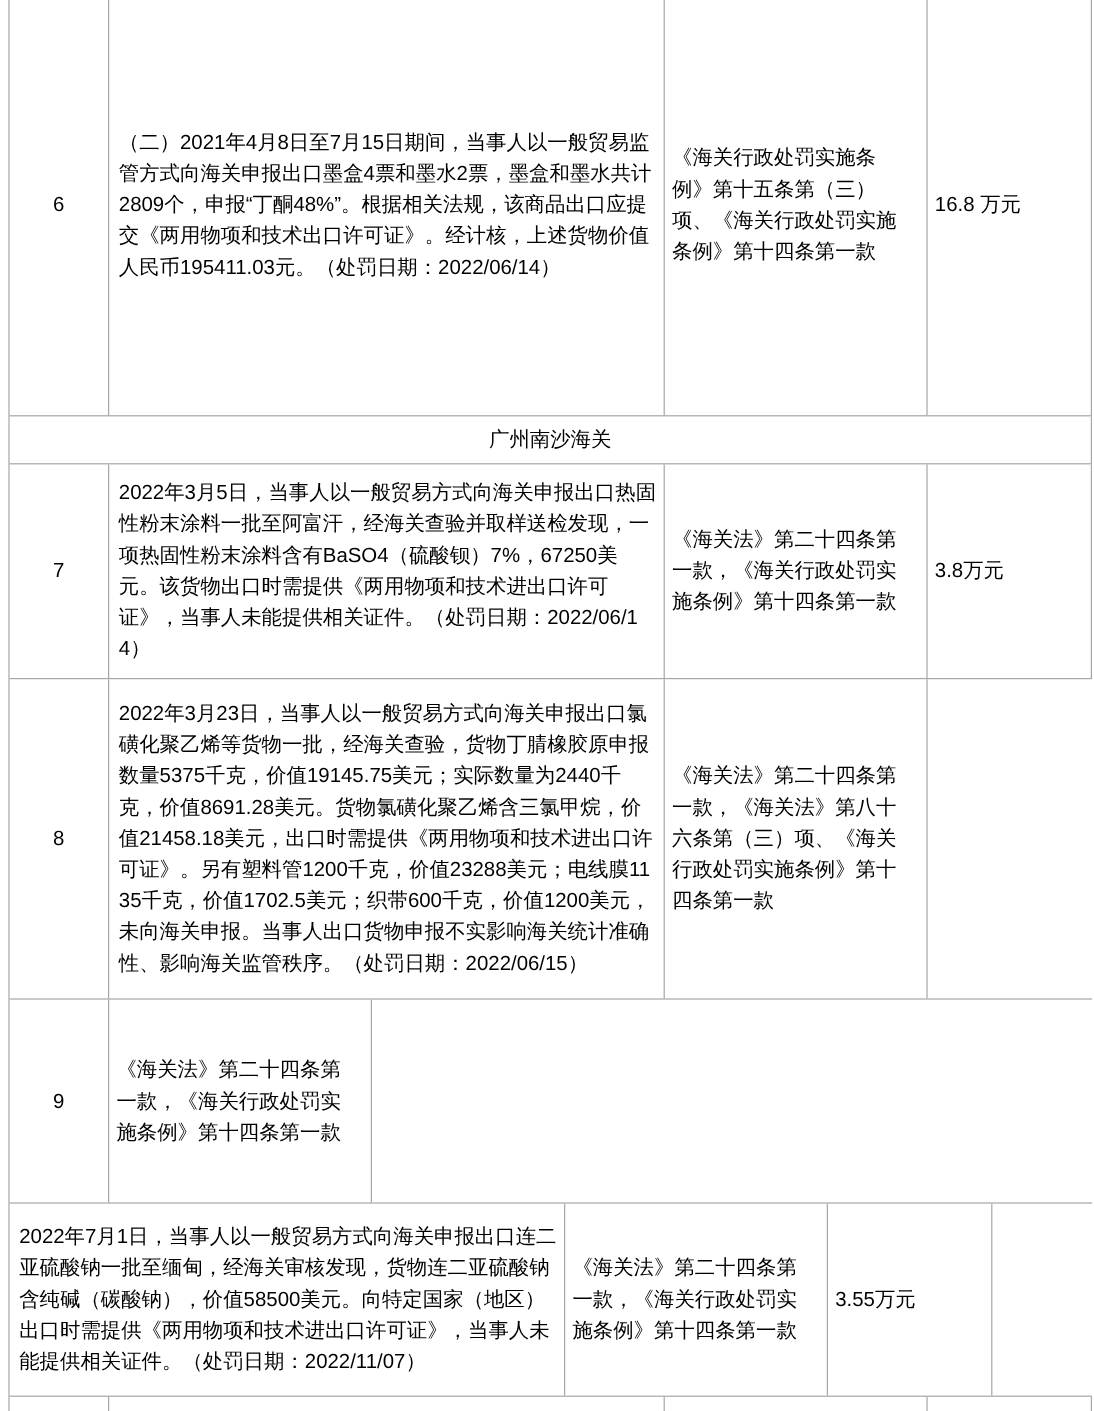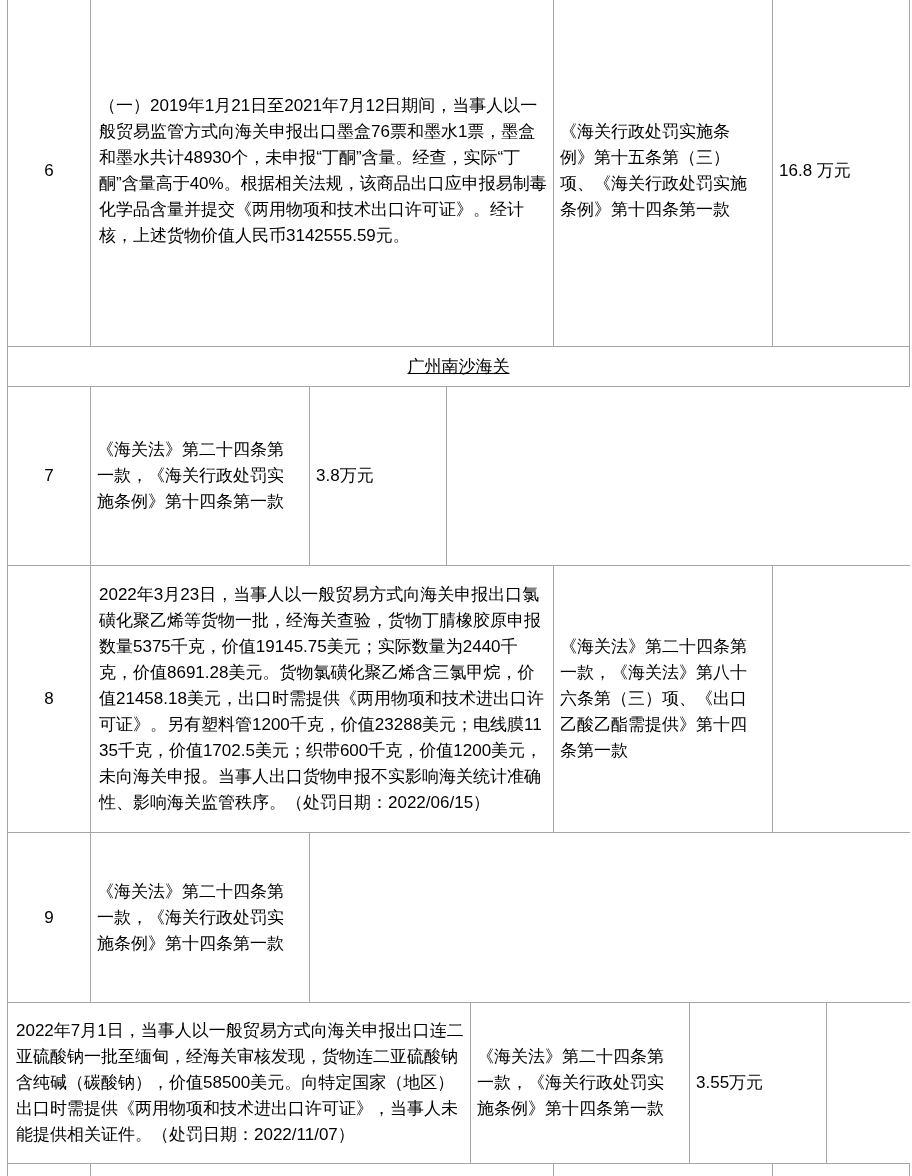--- a/index.html
+++ b/index.html
@@ -67,58 +67,61 @@
   .c-pen {
     width: 137px;
     padding: 2px 4px 2px 6px;
   }
   .c-section {
     width: 902px;
     justify-content: center;
     text-align: center;
   }
   .r6 { height: 352px; }
-  .r-section { height: 40px; text-decoration: underline; }
+  .r-section { height: 40px; }
   .r7 { height: 179px; }
   .r8 { height: 267px; }
   .r9 { height: 170px; }
   .r10 { height: 161px; }
   .r11 { height: 24px; }
 </style>
 </head>
 <body>
 
 <div class="viewport">
   <div class="ptable">
 
     <div class="trow r6">
       <div class="cell c-no">6</div>
       <div class="cell c-desc">
-        <p>（一）2019年1月21日至2021年7月12日期间，当事人以一般贸易监管方式向海关申报出口墨盒76票和墨水1票，墨盒和墨水共计48930个，未申报“丁酮”含量。经查，实际“丁酮”含量高于40%。根据相关法规，该商品出口应申报易制毒化学品含量并提交《两用物项和技术出口许可证》。经计核，上述货物价值人民币3142555.59元。</p>
+        <p>（二）2021年4月8日至7月15日期间，当事人以一般贸易监管方式向海关申报出口墨盒4票和墨水2票，墨盒和墨水共计2809个，申报“丁酮48%”。根据相关法规，该商品出口应提交《两用物项和技术出口许可证》。经计核，上述货物价值人民币195411.03元。（处罚日期：2022/06/14）</p>
       </div>
       <div class="cell c-legal">《海关行政处罚实施条例》第十五条第（三）项、《海关行政处罚实施条例》第十四条第一款</div>
       <div class="cell c-pen">16.8 万元</div>
     </div>
 
     <div class="trow r-section">
       <div class="cell c-section">广州南沙海关</div>
     </div>
 
     <div class="trow r7">
       <div class="cell c-no">7</div>
+      <div class="cell c-desc">
+        <p>2022年3月5日，当事人以一般贸易方式向海关申报出口热固性粉末涂料一批至阿富汗，经海关查验并取样送检发现，一项热固性粉末涂料含有BaSO4（硫酸钡）7%，67250美元。该货物出口时需提供《两用物项和技术进出口许可证》，当事人未能提供相关证件。（处罚日期：2022/06/14）</p>
+      </div>
       <div class="cell c-legal">《海关法》第二十四条第一款，《海关行政处罚实施条例》第十四条第一款</div>
       <div class="cell c-pen">3.8万元</div>
     </div>
 
     <div class="trow r8">
       <div class="cell c-no">8</div>
       <div class="cell c-desc">
         <p>2022年3月23日，当事人以一般贸易方式向海关申报出口氯磺化聚乙烯等货物一批，经海关查验，货物丁腈橡胶原申报数量5375千克，价值19145.75美元；实际数量为2440千克，价值8691.28美元。货物氯磺化聚乙烯含三氯甲烷，价值21458.18美元，出口时需提供《两用物项和技术进出口许可证》。另有塑料管1200千克，价值23288美元；电线膜1135千克，价值1702.5美元；织带600千克，价值1200美元，未向海关申报。当事人出口货物申报不实影响海关统计准确性、影响海关监管秩序。（处罚日期：2022/06/15）</p>
       </div>
-      <div class="cell c-legal">《海关法》第二十四条第一款，《海关法》第八十六条第（三）项、《出口乙酸乙酯需提供》第十四条第一款</div>
+      <div class="cell c-legal">《海关法》第二十四条第一款，《海关法》第八十六条第（三）项、《海关行政处罚实施条例》第十四条第一款</div>
     </div>
 
     <div class="trow r9">
       <div class="cell c-no">9</div>
       <div class="cell c-legal">《海关法》第二十四条第一款，《海关行政处罚实施条例》第十四条第一款</div>
     </div>
 
     <div class="trow r10">
       <div class="cell c-desc">
         <p>2022年7月1日，当事人以一般贸易方式向海关申报出口连二亚硫酸钠一批至缅甸，经海关审核发现，货物连二亚硫酸钠含纯碱（碳酸钠），价值58500美元。向特定国家（地区）出口时需提供《两用物项和技术进出口许可证》，当事人未能提供相关证件。（处罚日期：2022/11/07）</p>

